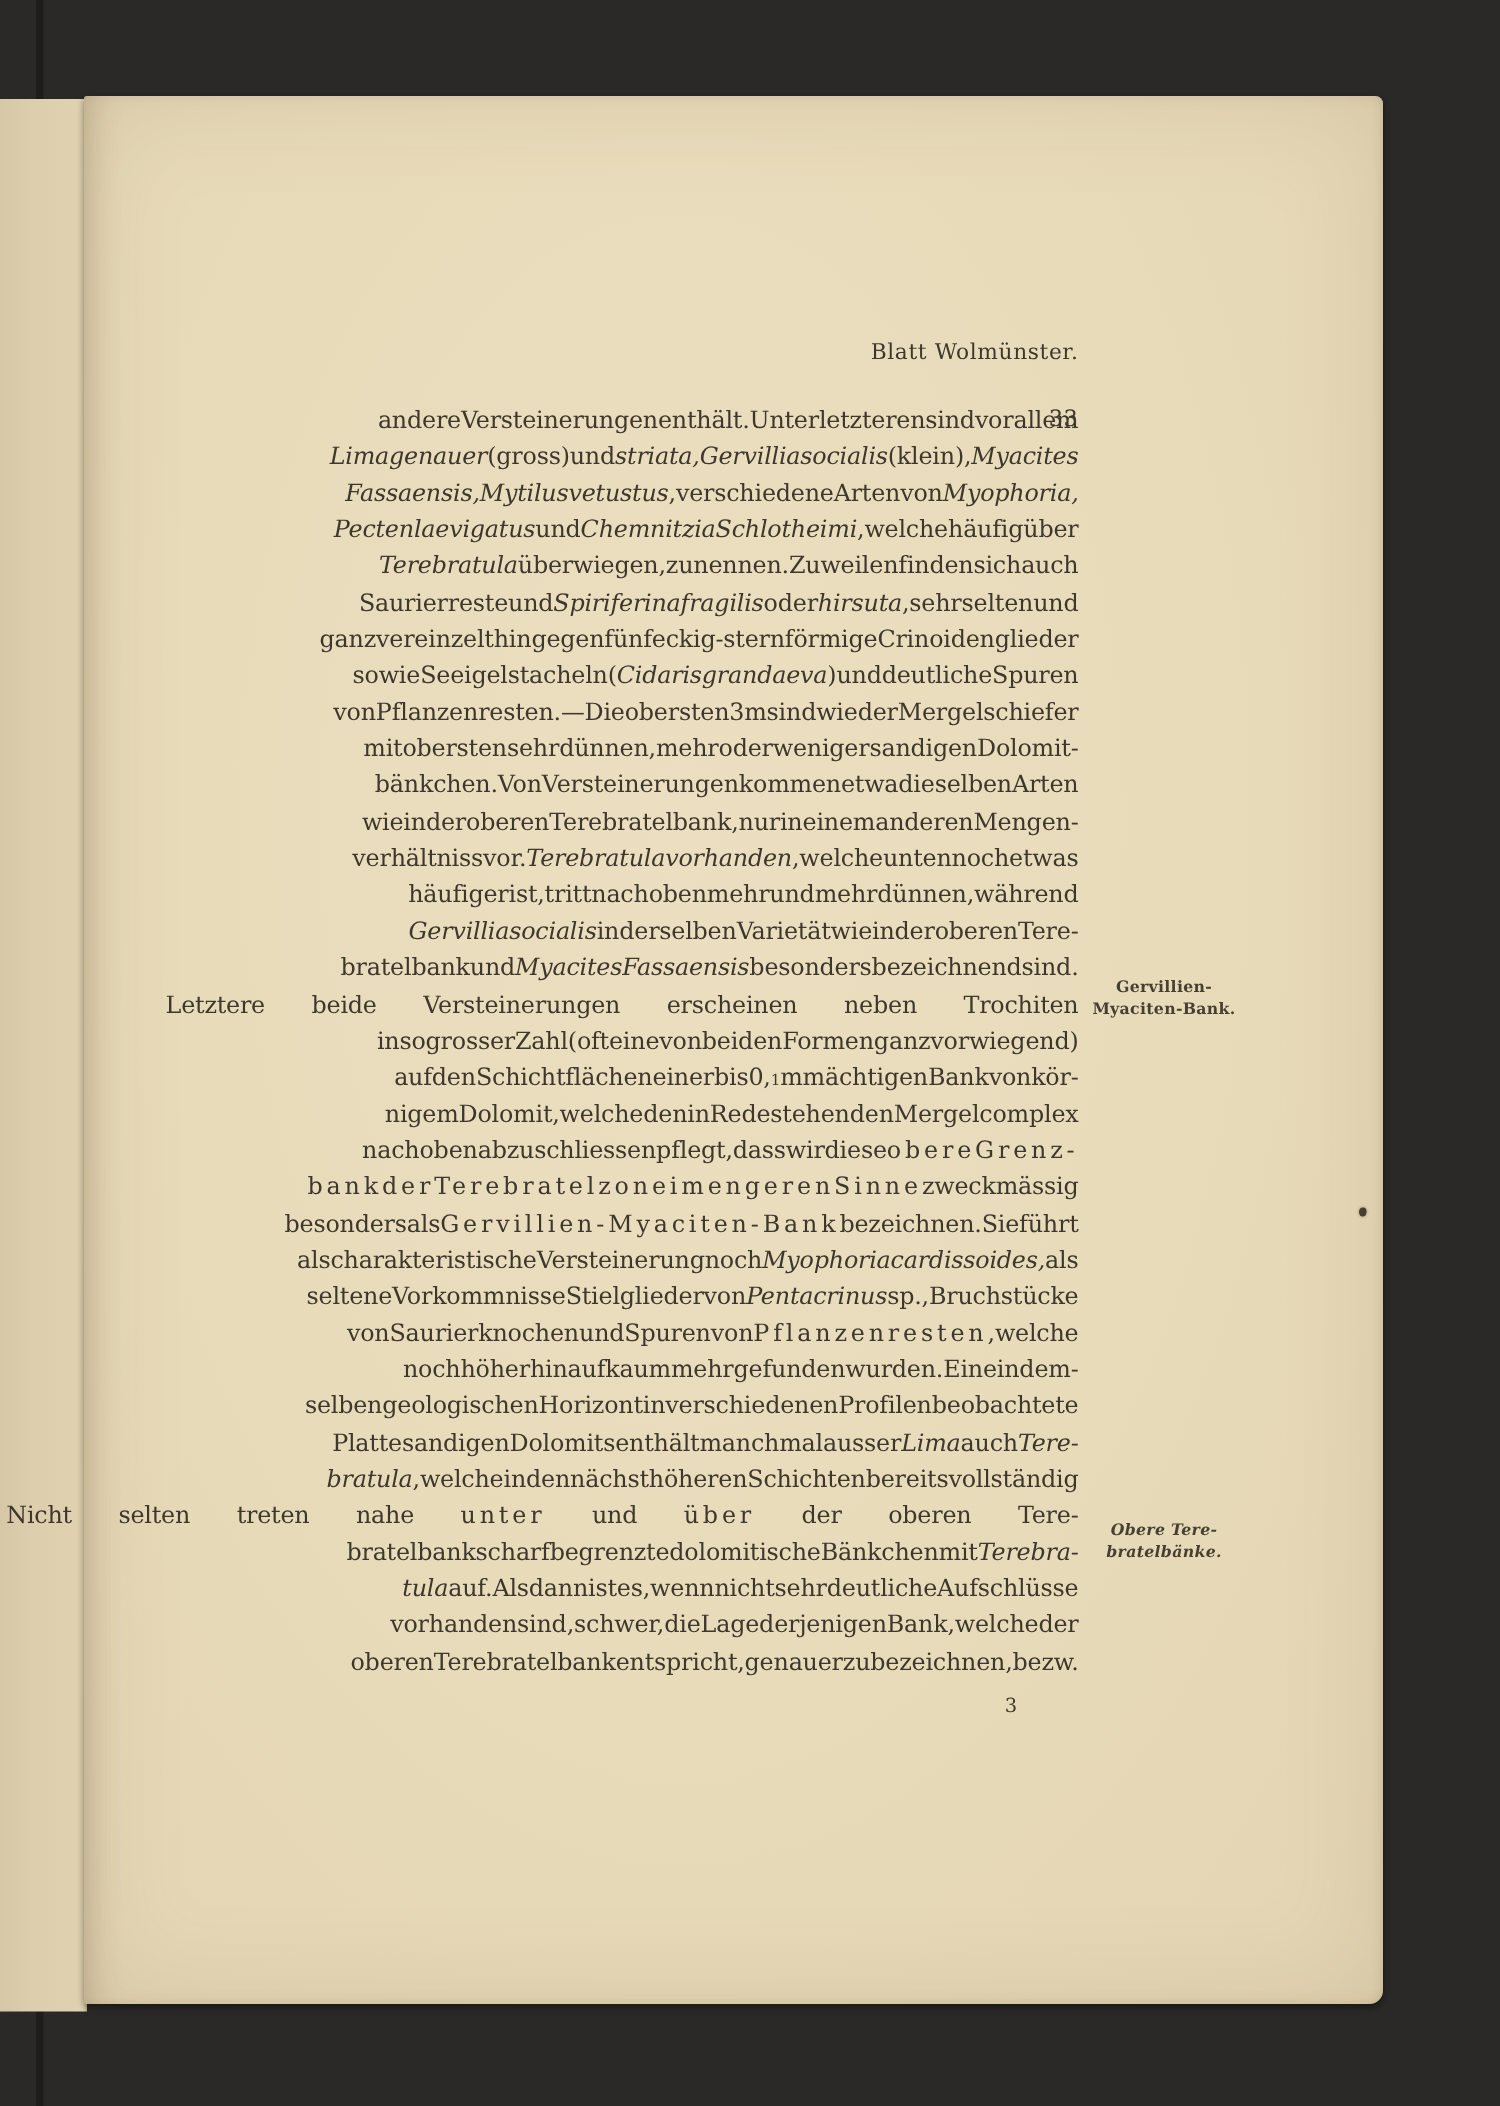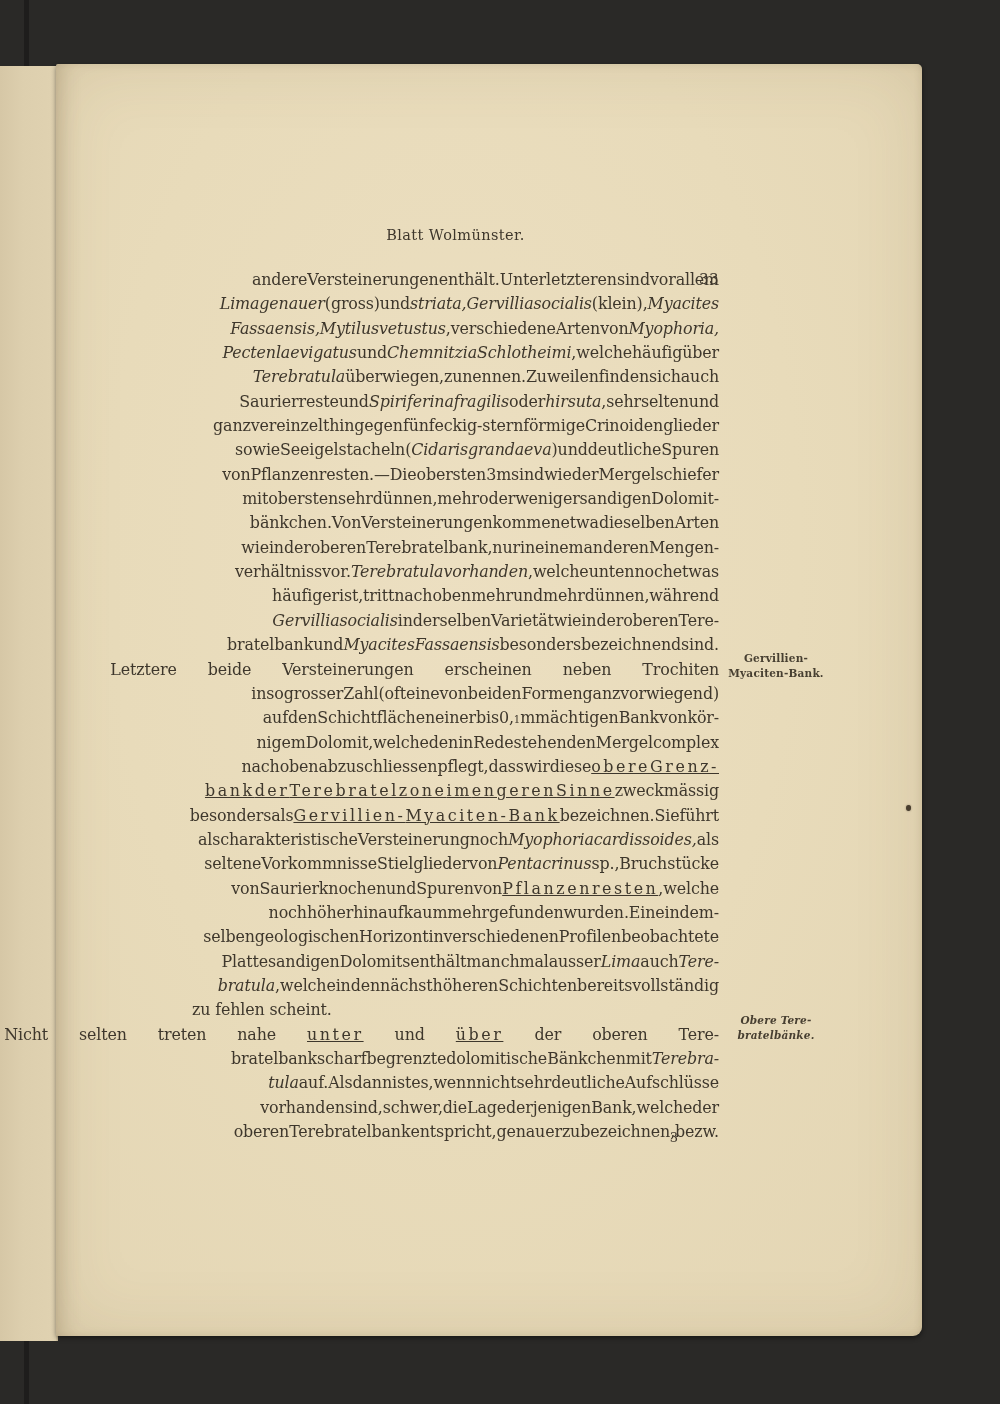--- a/index.html
+++ b/index.html
@@ -25,33 +25,33 @@
     box-shadow:inset 0 0 70px rgba(110,85,50,.13),
                inset 16px 0 22px -14px rgba(100,75,45,.30),
                inset -3px 0 8px -4px rgba(100,75,45,.25),
                0 2px 5px rgba(0,0,0,.45);
     color:#3e372c;
   }
   .header{
     position:absolute;left:136px;top:160px;width:527px;height:22px;
     font-size:14.5px;letter-spacing:.4px;line-height:22px;
   }
-  .running-title{display:block;text-align:center;}
+  .running-title{display:block;text-align:right;}
   .page-number{position:absolute;right:0;top:0;font-size:15px;margin-top:44px;}
   .textblock{
     position:absolute;left:136px;top:204px;width:527px;
     font-size:15.9px;letter-spacing:-0.15px;
   }
   .bline{height:24.35px;white-space:nowrap;}
   .bline span{line-height:24.35px;}
   .bline.plain{line-height:24.35px;}
   .bline.just{display:flex;justify-content:flex-end;}
   .bline.ind{padding-left:44px;gap:31px;}
   .i{font-style:italic;}
-  .s{letter-spacing:.16em;text-decoration:underline;}
+  .s{letter-spacing:.16em;}
   .sm{font-size:64%;}
   .note{
     position:absolute;left:670px;width:100px;
     font-size:10.5px;font-weight:bold;line-height:15px;
     letter-spacing:.2px;text-align:center;color:#473f31;
   }
   .note span{display:block;}
   .note1{top:587px;}
   .note2{top:949px;font-style:italic;}
   .sig{
@@ -376,21 +376,20 @@
       <div class="bline just">
         <span class="w"><span class="i">bratula</span><span>,</span></span>
         <span class="w"><span>welche</span></span>
         <span class="w"><span>in</span></span>
         <span class="w"><span>den</span></span>
         <span class="w"><span>nächsthöheren</span></span>
         <span class="w"><span>Schichten</span></span>
         <span class="w"><span>bereits</span></span>
         <span class="w"><span>vollständig</span></span>
       </div>
-      <div class="bline plain"><span class="w"><span>zu</span></span> <span class="w"><span>fehlen</span></span> <span class="w"><span>scheint.</span></span></div>
       <div class="bline just ind">
         <span class="w"><span>Nicht</span></span>
         <span class="w"><span>selten</span></span>
         <span class="w"><span>treten</span></span>
         <span class="w"><span>nahe</span></span>
         <span class="w"><span class="s">unter</span></span>
         <span class="w"><span>und</span></span>
         <span class="w"><span class="s">über</span></span>
         <span class="w"><span>der</span></span>
         <span class="w"><span>oberen</span></span>

